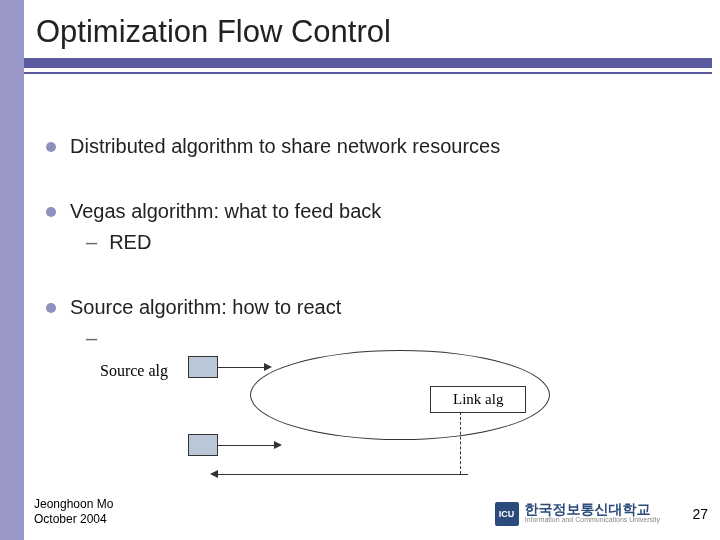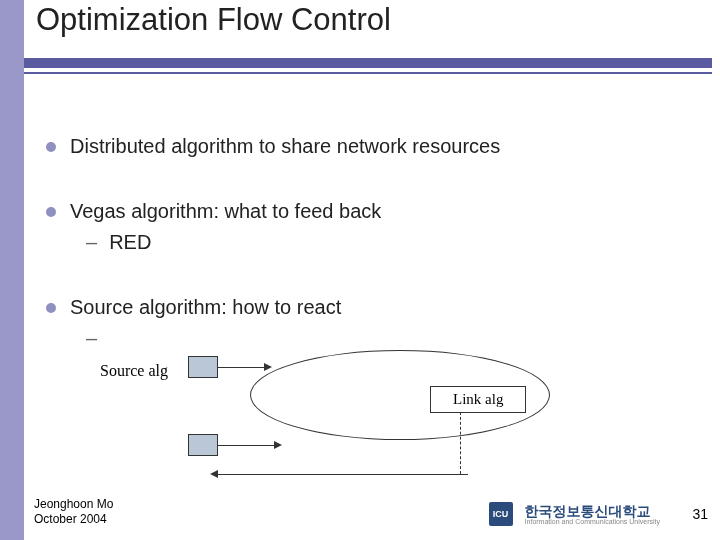--- a/index.html
+++ b/index.html
@@ -14,21 +14,21 @@
   .left-stripe {
     position: absolute;
     left: 0; top: 0;
     width: 24px;
     height: 540px;
     background: #9a97c9;
   }
   .title {
     position: absolute;
     left: 36px;
-    top: 2px;
+    top: 14px;
     font-size: 31px;
     color: #222;
     font-weight: normal;
   }
   .title-underline-thick {
     position: absolute;
     left: 24px;
     top: 58px;
     width: 688px;
     height: 10px;
@@ -152,22 +152,21 @@
     bottom: 12px;
     font-size: 12px;
     font-weight: normal;
     line-height: 1.3;
   }
   .footer-logo {
     position: absolute;
     right: 60px;
     bottom: 14px;
     display: flex;
-    align-items: center;
-    gap: 12px;
+    gap: 6px;
     padding-left: 16px;
   }
   .logo-mark {
     width: 24px;
     height: 24px;
     background: #2a4b7c;
     color: #fff;
     font-size: 9px;
     font-weight: bold;
     display: flex;
@@ -250,13 +249,13 @@
 </div>
 
 <div class="footer-logo">
   <div class="logo-mark">ICU</div>
   <div>
     <div class="logo-text">한국정보통신대학교</div>
     <div class="logo-sub">Information and Communications University</div>
   </div>
 </div>
 
-<div class="page-num">31</div>
+<div class="page-num">27</div>
 
 </body></html>

